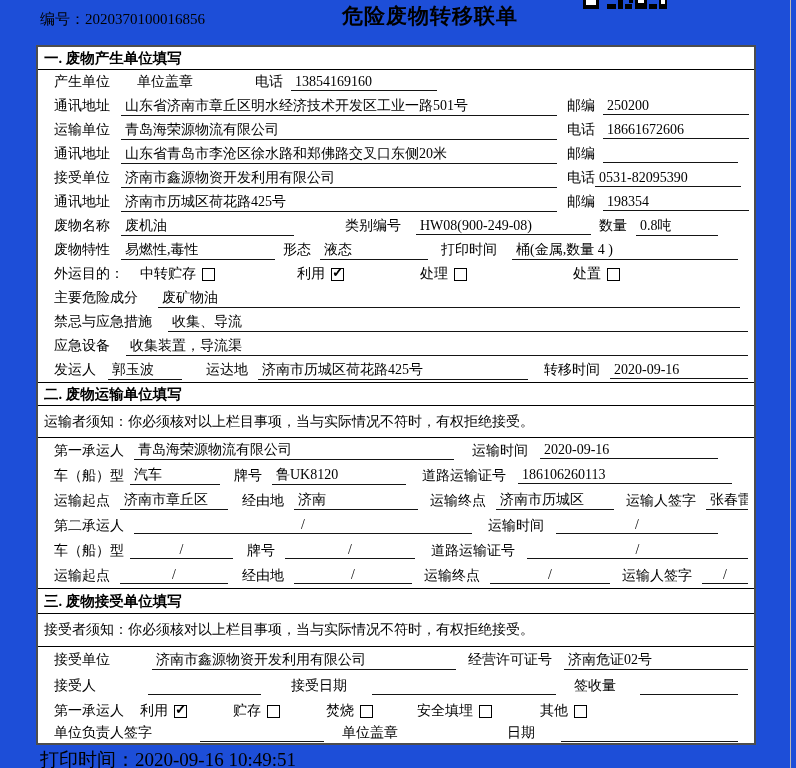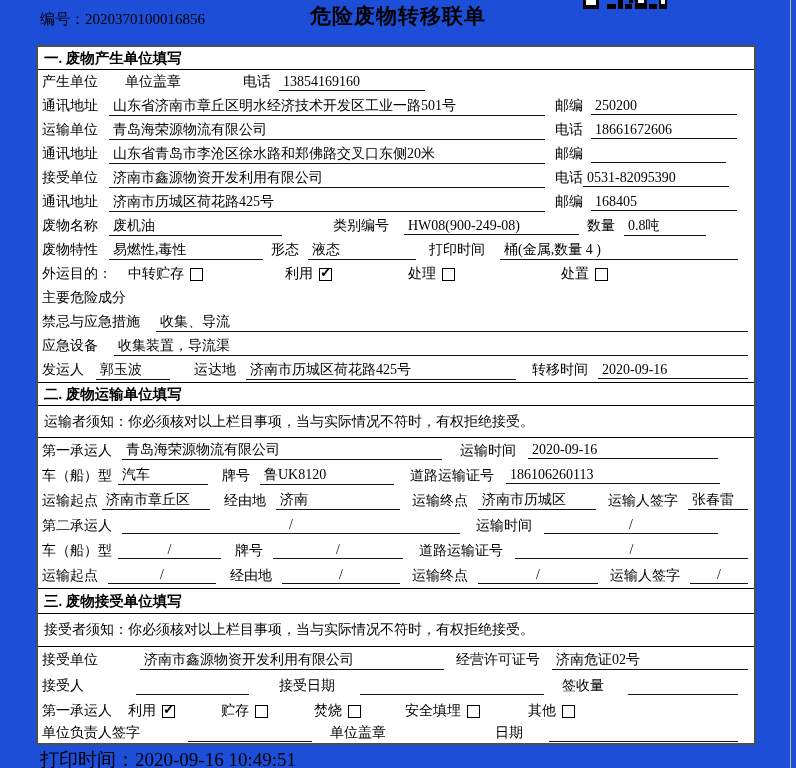--- a/index.html
+++ b/index.html
@@ -1,31 +1,31 @@
 <!DOCTYPE html>
 <html><head>
 <meta charset="utf-8">
 <style>
   html,body{margin:0;padding:0;background:#fff;}
   body{font-family:"Liberation Serif","DejaVu Serif",serif;color:#000;}
   .page{position:relative;width:796px;height:768px;background:#1d4ed8;overflow:hidden;}
   .serial{position:absolute;left:40px;top:10px;font-size:15px;white-space:nowrap;}
-  .doc-title{position:absolute;left:310px;top:2px;width:240px;text-align:left;
+  .doc-title{position:absolute;left:310px;top:2px;width:240px;text-align:center;
              font-size:21px;font-weight:bold;letter-spacing:1px;white-space:nowrap;}
   .qr{position:absolute;left:583px;top:0;}
   .page-edge{position:absolute;left:790px;top:0;width:1px;height:768px;background:#b8b8b8;}
   .form{position:absolute;left:36px;top:45px;width:720px;height:700px;
         border:2px solid #4d4d4d;box-sizing:border-box;background:#fff;}
   .sec-h,.row,.notice{box-sizing:border-box;}
   .sec-h{display:flex;align-items:center;font-weight:bold;font-size:14.5px;
          padding-left:6px;border-bottom:1px solid #000;}
   .sec-h.bt{border-top:1px solid #000;}
   .notice{display:flex;align-items:center;font-size:14px;padding-left:6px;
           border-bottom:1px solid #000;}
-  .row{display:flex;align-items:center;font-size:14px;padding-left:4px;}
+  .row{display:flex;align-items:center;font-size:14px;padding-left:16px;}
   .row>*{flex:0 0 auto;}
   .lbl{white-space:nowrap;}
   .ul{border-bottom:1px solid #151515;padding:0 4px;white-space:nowrap;overflow:hidden;}
   .ul:empty::after{content:"\00a0";}
   .grow{flex:1 1 auto;}
   .ctr{text-align:center;}
   .opt{display:inline-flex;align-items:center;}
   .cb{width:13px;height:13px;border:1.5px solid #000;margin-left:6px;position:relative;
       box-sizing:border-box;flex:0 0 auto;}
   .cb.checked::after{content:"\2713";position:absolute;left:0;top:-5px;font-size:14px;font-weight:bold;}
@@ -92,21 +92,21 @@
       <span class="lbl" style="width:58px">接受单位</span>
       <span class="ul" style="margin-left:9px;width:428px">济南市鑫源物资开发利用有限公司</span>
       <span class="lbl" style="margin-left:10px">电话</span>
       <span class="ul" style="width:138px">0531-82095390</span>
     </div>
 
     <div class="row" style="height:24px">
       <span class="lbl" style="width:58px">通讯地址</span>
       <span class="ul" style="margin-left:9px;width:428px">济南市历城区荷花路425号</span>
       <span class="lbl" style="margin-left:10px">邮编</span>
-      <span class="ul" style="margin-left:8px;width:138px">168405</span>
+      <span class="ul" style="margin-left:8px;width:138px">198354</span>
     </div>
 
     <div class="row" style="height:24px">
       <span class="lbl" style="width:58px">废物名称</span>
       <span class="ul" style="margin-left:9px;width:165px">废机油</span>
       <span class="lbl" style="margin-left:51px">类别编号</span>
       <span class="ul" style="margin-left:15px;width:167px">HW08(900-249-08)</span>
       <span class="lbl" style="margin-left:8px">数量</span>
       <span class="ul" style="margin-left:9px;width:74px">0.8吨</span>
     </div>
@@ -135,20 +135,21 @@
         <span class="cb"></span>
       </span>
       <span class="opt" style="margin-left:106px">
         <span class="lbl">处置</span>
         <span class="cb"></span>
       </span>
     </div>
 
     <div class="row" style="height:24px">
       <span class="lbl">主要危险成分</span>
+      <span class="ul grow" style="margin-left:20px;margin-right:14px">废矿物油</span>
     </div>
 
     <div class="row" style="height:24px">
       <span class="lbl">禁忌与应急措施</span>
       <span class="ul grow" style="margin-left:16px;margin-right:6px">收集、导流</span>
     </div>
 
     <div class="row" style="height:24px">
       <span class="lbl">应急设备</span>
       <span class="ul grow" style="margin-left:16px;margin-right:6px">收集装置，导流渠</span>
@@ -178,21 +179,21 @@
       <span class="lbl">车（船）型</span>
       <span class="ul" style="margin-left:6px;width:82px">汽车</span>
       <span class="lbl" style="margin-left:14px">牌号</span>
       <span class="ul" style="margin-left:10px;width:126px">鲁UK8120</span>
       <span class="lbl" style="margin-left:16px">道路运输证号</span>
       <span class="ul" style="margin-left:12px;width:206px">186106260113</span>
     </div>
 
     <div class="row" style="height:25px">
       <span class="lbl">运输起点</span>
-      <span class="ul" style="margin-left:4px;width:100px">济南市章丘区</span>
+      <span class="ul" style="margin-left:10px;width:100px">济南市章丘区</span>
       <span class="lbl" style="margin-left:14px">经由地</span>
       <span class="ul" style="margin-left:10px;width:116px">济南</span>
       <span class="lbl" style="margin-left:12px">运输终点</span>
       <span class="ul" style="margin-left:10px;width:110px">济南市历城区</span>
       <span class="lbl" style="margin-left:12px">运输人签字</span>
       <span class="ul grow" style="margin-left:10px;margin-right:6px">张春雷</span>
     </div>
 
     <div class="row" style="height:25px">
       <span class="lbl">第二承运人</span>

